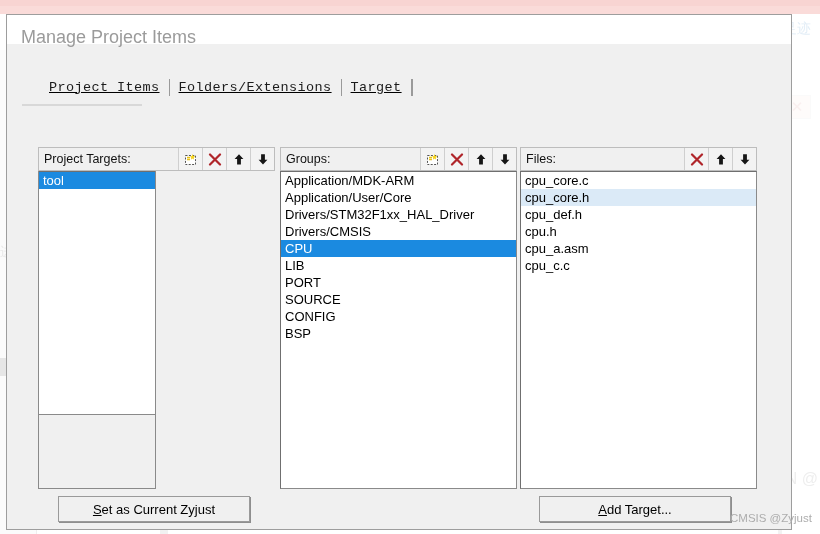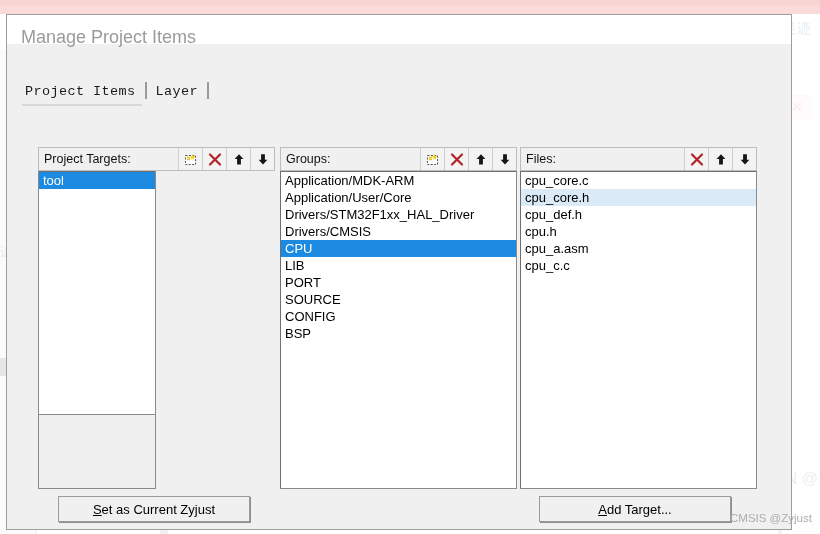--- a/index.html
+++ b/index.html
@@ -44,21 +44,21 @@
          font-size:12px;text-align:center;line-height:22px;}
 
   
   #dialog{position:absolute;left:6px;top:14px;width:786px;height:516px;background:#f0f0f0;
           border:1px solid #9d9d9d;box-sizing:border-box;}
   #dlg-titlebar{position:absolute;left:0;top:0;width:784px;height:29px;background:#ffffff;}
   #dlg-title{position:absolute;left:14px;top:12px;font-size:18px;color:#9b9b9b;white-space:nowrap;}
   #dlg-body{position:absolute;left:1px;top:44px;width:782px;height:470px;background:#f0f0f0;}
 
   
-  #tabstrip{position:absolute;left:8px;top:16px;height:24px;display:flex;align-items:flex-end;}
+  #tabstrip{position:absolute;left:32px;top:16px;height:24px;display:flex;align-items:center;text-decoration:underline;}
   .tab{font-family:"Liberation Mono", monospace;font-size:13.5px;color:#1b1b1b;
        padding:0 9px;white-space:nowrap;letter-spacing:.4px;}
   .tab-sep{width:1px;height:17px;background:#9a9a9a;}
   #tab-underline{position:absolute;left:14px;top:45px;width:120px;height:2px;background:#d8d8d8;}
 
   
   .panel-head{position:absolute;height:24px;background:#f0f0f0;border:1px solid #bdbdbd;
               box-sizing:border-box;display:flex;align-items:center;}
   .panel-head .ptitle{font-size:12.5px;color:#111;padding-left:5px;white-space:nowrap;flex:1;}
   .icobtn{width:23px;height:22px;display:flex;align-items:center;justify-content:center;
@@ -175,22 +175,23 @@
 
   <div id="dlg-titlebar">
     <div id="dlg-title">Manage Project Items</div>
   </div>
 
   <div id="dlg-body">
 
     <div id="tabstrip">
       <div class="tab">Project Items</div>
       <div class="tab-sep"></div>
+      <div class="tab">Folders/Extensions</div>
       <div class="tab-sep"></div>
-      <div class="tab">Layer</div>
+      <div class="tab">Target</div>
       <div class="tab-sep"></div>
       <div class="tab-sep"></div>
     </div>
     <div id="tab-underline"></div>
 
     <div class="panel-head" style="left:30px;top:88px;width:237px;">
       <div class="ptitle">Project Targets:</div>
       <div class="icobtn">
         <svg width="14" height="13" viewBox="0 0 14 13">
             <rect x="1.5" y="2.5" width="10" height="9" fill="#fff" stroke="#555" stroke-dasharray="2 1.4"></rect>

